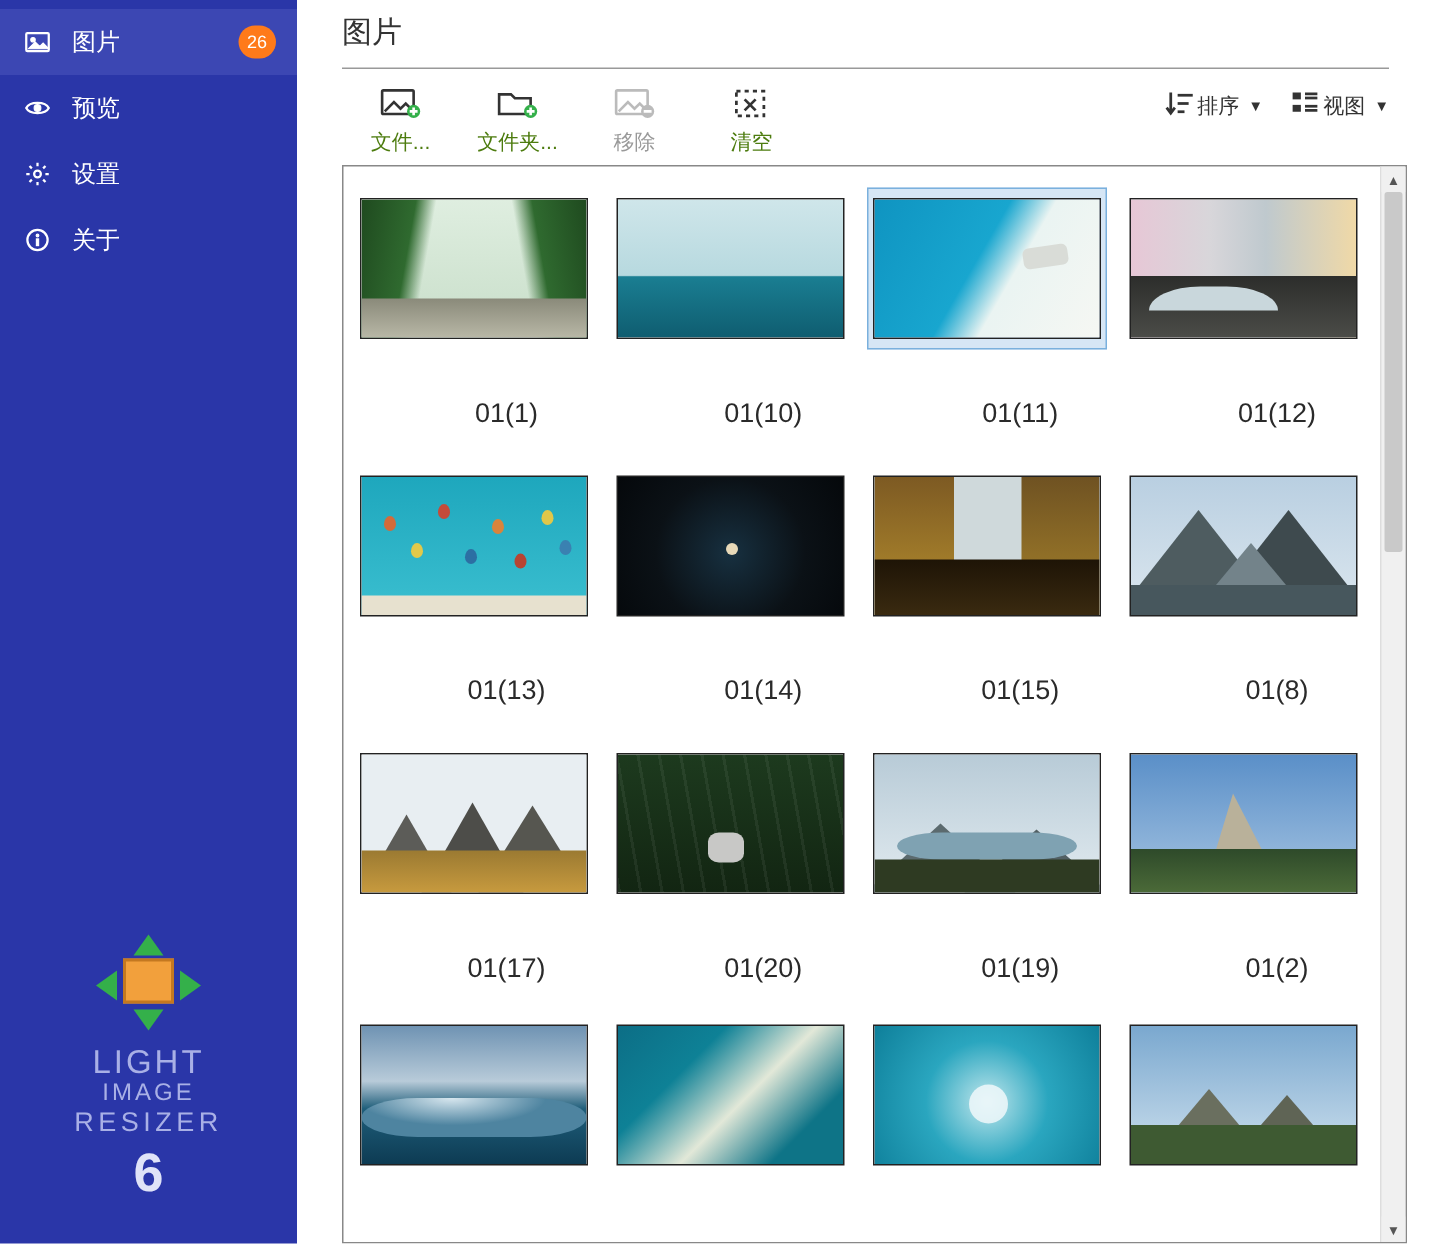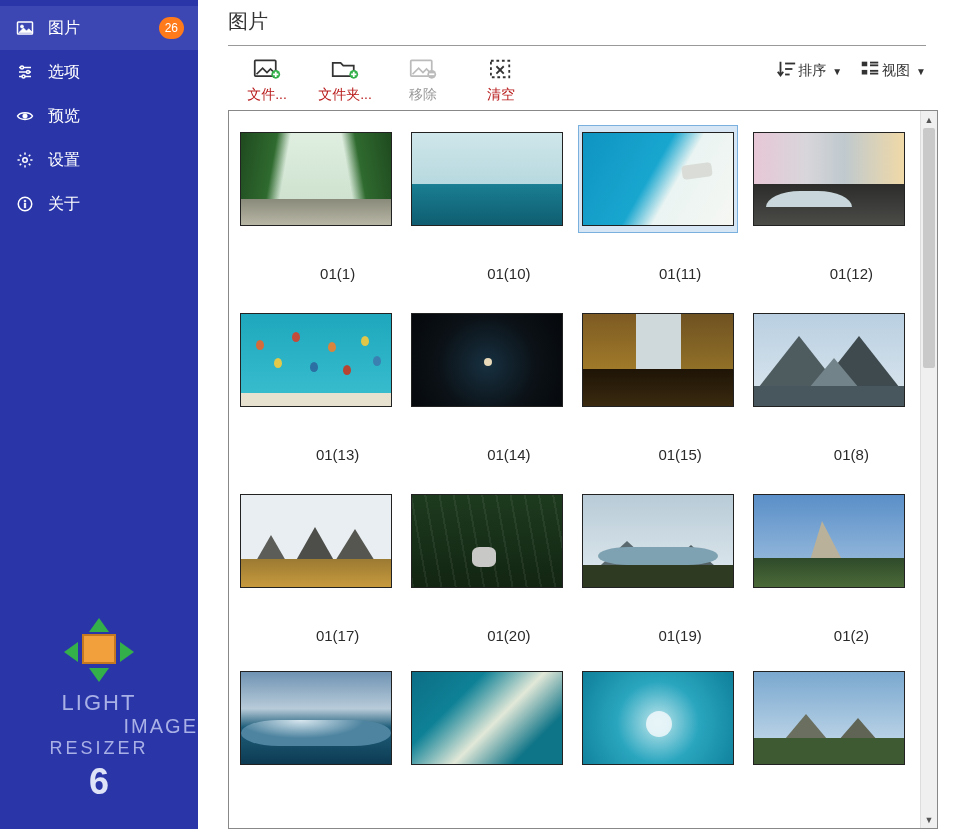--- a/index.html
+++ b/index.html
@@ -52,21 +52,21 @@
     height: 22px;
     border-radius: 11px;
     display: inline-flex;
     align-items: center;
     justify-content: center;
     font-size: 12px;
     padding: 0 6px;
   }
   .brand {
     margin-top: auto;
-    padding: 18px 0 26px;
+    padding: 18px 16px 26px;
     text-align: center;
     color: #a9b0e6;
   }
   .brand-logo {
     width: 70px;
     height: 60px;
     margin: 0 auto 10px;
     position: relative;
   }
   .brand-logo .box {
@@ -98,21 +98,21 @@
     border-left: 14px solid #34b04a;
     border-right: none;
   }
   .brand-text {
     font-size: 20px;
     letter-spacing: 2px;
     line-height: 1.15;
     font-weight: 300;
   }
   .brand-text .line1 { font-size: 22px; }
-  .brand-text .line2 { font-size: 20px; text-align: right; }
+  .brand-text .line2 { font-size: 16px; }
   .brand-text .line3 { font-size: 18px; letter-spacing: 3px; }
   .brand-num {
     font-size: 36px;
     font-weight: bold;
     color: #dfe3f8;
     margin-top: 2px;
   }
   
   .main {
     flex: 1;
@@ -135,21 +135,21 @@
     align-items: flex-start;
     padding: 10px 30px 6px;
   }
   .tool-btn {
     display: flex;
     flex-direction: column;
     align-items: center;
     width: 78px;
     cursor: pointer;
     font-size: 14px;
-    color: #b91c1c;
+    color: #4d7c0f;
   }
   .tool-btn.disabled { color: #999; cursor: default; }
   .tool-btn .tb-icon {
     height: 26px;
     display:flex; align-items:center; justify-content:center;
     margin-bottom: 4px;
   }
   .tool-btn .tb-icon svg { width: 28px; height: 22px; }
   .toolbar-spacer { flex: 1; }
   .tool-split {
@@ -209,21 +209,21 @@
     position: relative;
     overflow: hidden;
   }
   .thumb .sky { position:absolute; inset:0; }
   .thumb .ground { position:absolute; left:0; right:0; bottom:0; }
   .thumb .mtn {
     position:absolute; bottom:0;
     width:0; height:0;
     border-style:solid;
   }
-  .thumb-label { margin-top: 32px; font-size: 15px; color:#2a2a2a; text-align:right;margin-left:44px; }
+  .thumb-label { margin-top: 32px; font-size: 18px; color:#2a2a2a; text-align:right;margin-left:44px; }
   .row4 .thumb-box { height: 100px; }
 
   
   .fake-scrollbar {
     width: 17px;
     background: #f0f0f0;
     border-left: 1px solid #ddd;
     position: relative;
   }
   .sb-btn {
@@ -254,35 +254,20 @@
     <div class="nav-item active">
       <span class="nav-icon">
         <svg viewBox="0 0 24 24">
             <rect x="2" y="4" width="20" height="16" rx="1" fill="none" stroke="#fff" stroke-width="2"></rect>
             <circle cx="8" cy="10" r="2" fill="#fff"></circle>
             <path d="M4 18 L10 12 L14 16 L17 13 L22 18 Z" fill="#fff"></path>
           </svg>
       </span>
       <span class="nav-label">图片</span>
       <span class="badge">26</span>
-    </div>
-    <div class="nav-item">
-      <span class="nav-icon">
-        <svg viewBox="0 0 24 24">
-            <g stroke="#fff" stroke-width="2" fill="none">
-              <line x1="4" y1="6" x2="20" y2="6"></line>
-              <line x1="4" y1="12" x2="20" y2="12"></line>
-              <line x1="4" y1="18" x2="20" y2="18"></line>
-              <circle cx="8" cy="6" r="2" fill="#2a36a8"></circle>
-              <circle cx="16" cy="12" r="2" fill="#2a36a8"></circle>
-              <circle cx="10" cy="18" r="2" fill="#2a36a8"></circle>
-            </g>
-          </svg>
-      </span>
-      <span class="nav-label">选项</span>
     </div>
     <div class="nav-item">
       <span class="nav-icon">
         <svg viewBox="0 0 24 24">
             <path d="M2 12 C5 6 19 6 22 12 C19 18 5 18 2 12 Z" fill="none" stroke="#fff" stroke-width="2"></path>
             <circle cx="12" cy="12" r="3" fill="#fff"></circle>
           </svg>
       </span>
       <span class="nav-label">预览</span>
     </div>

